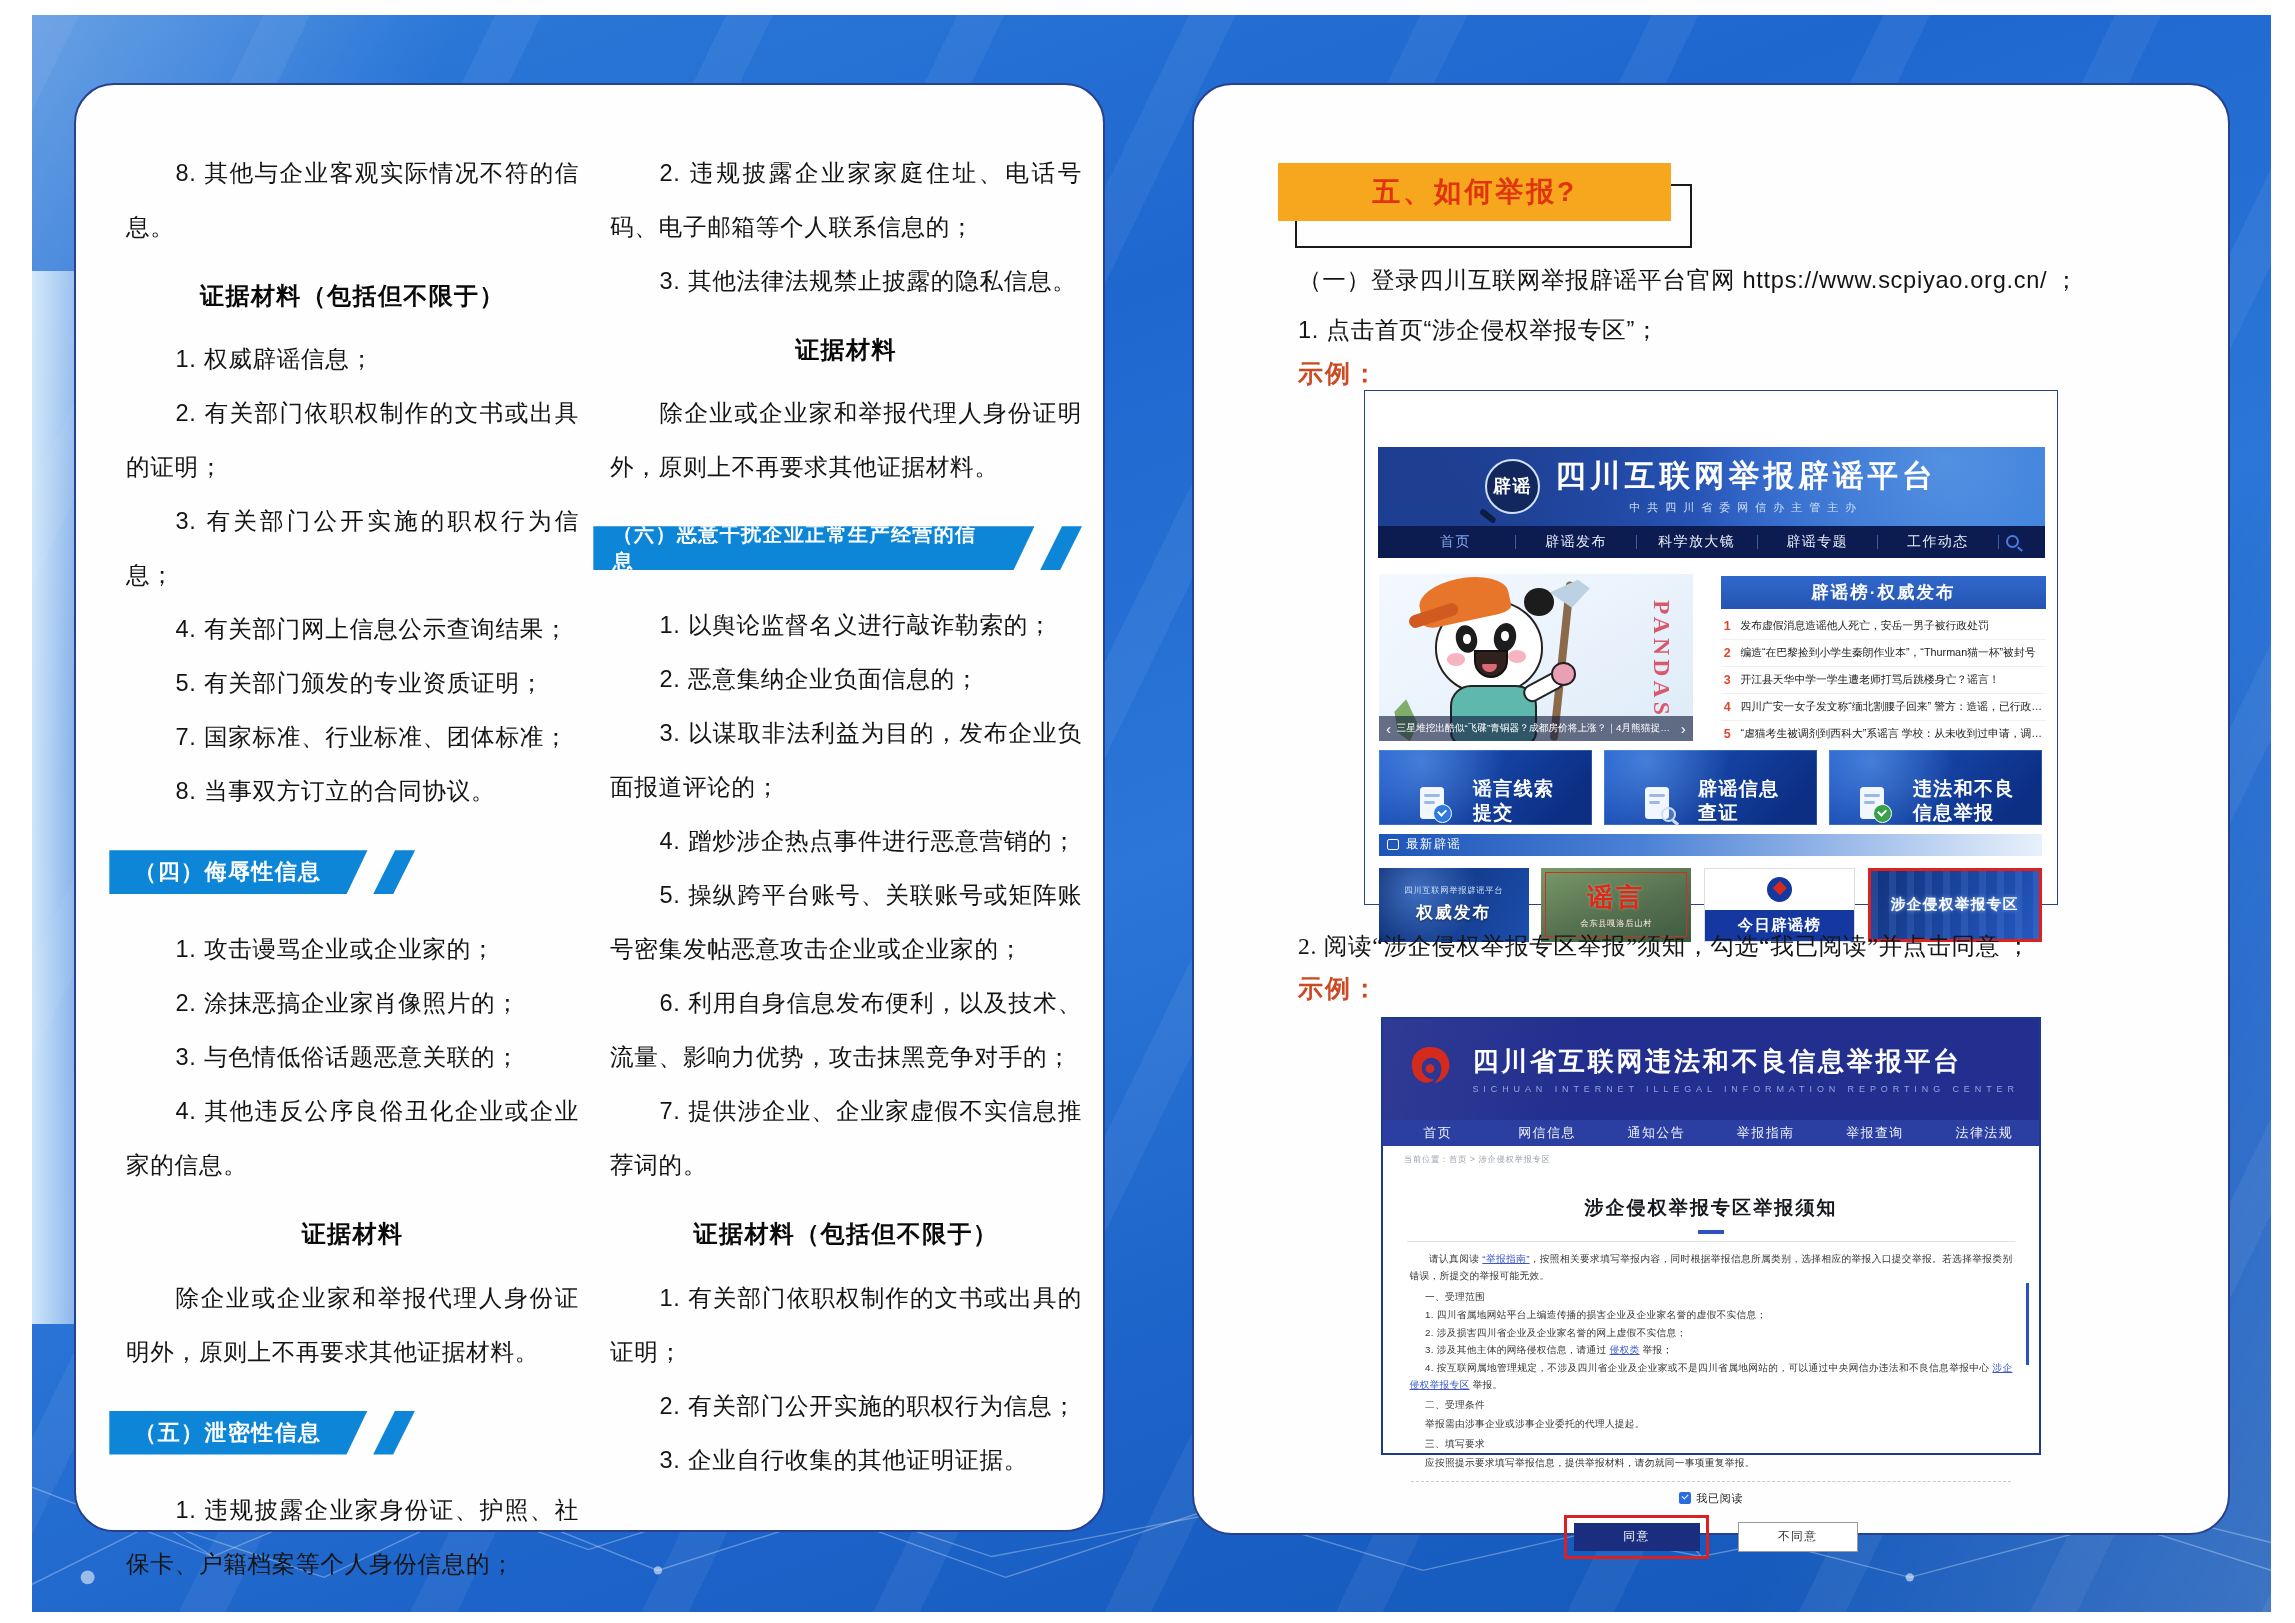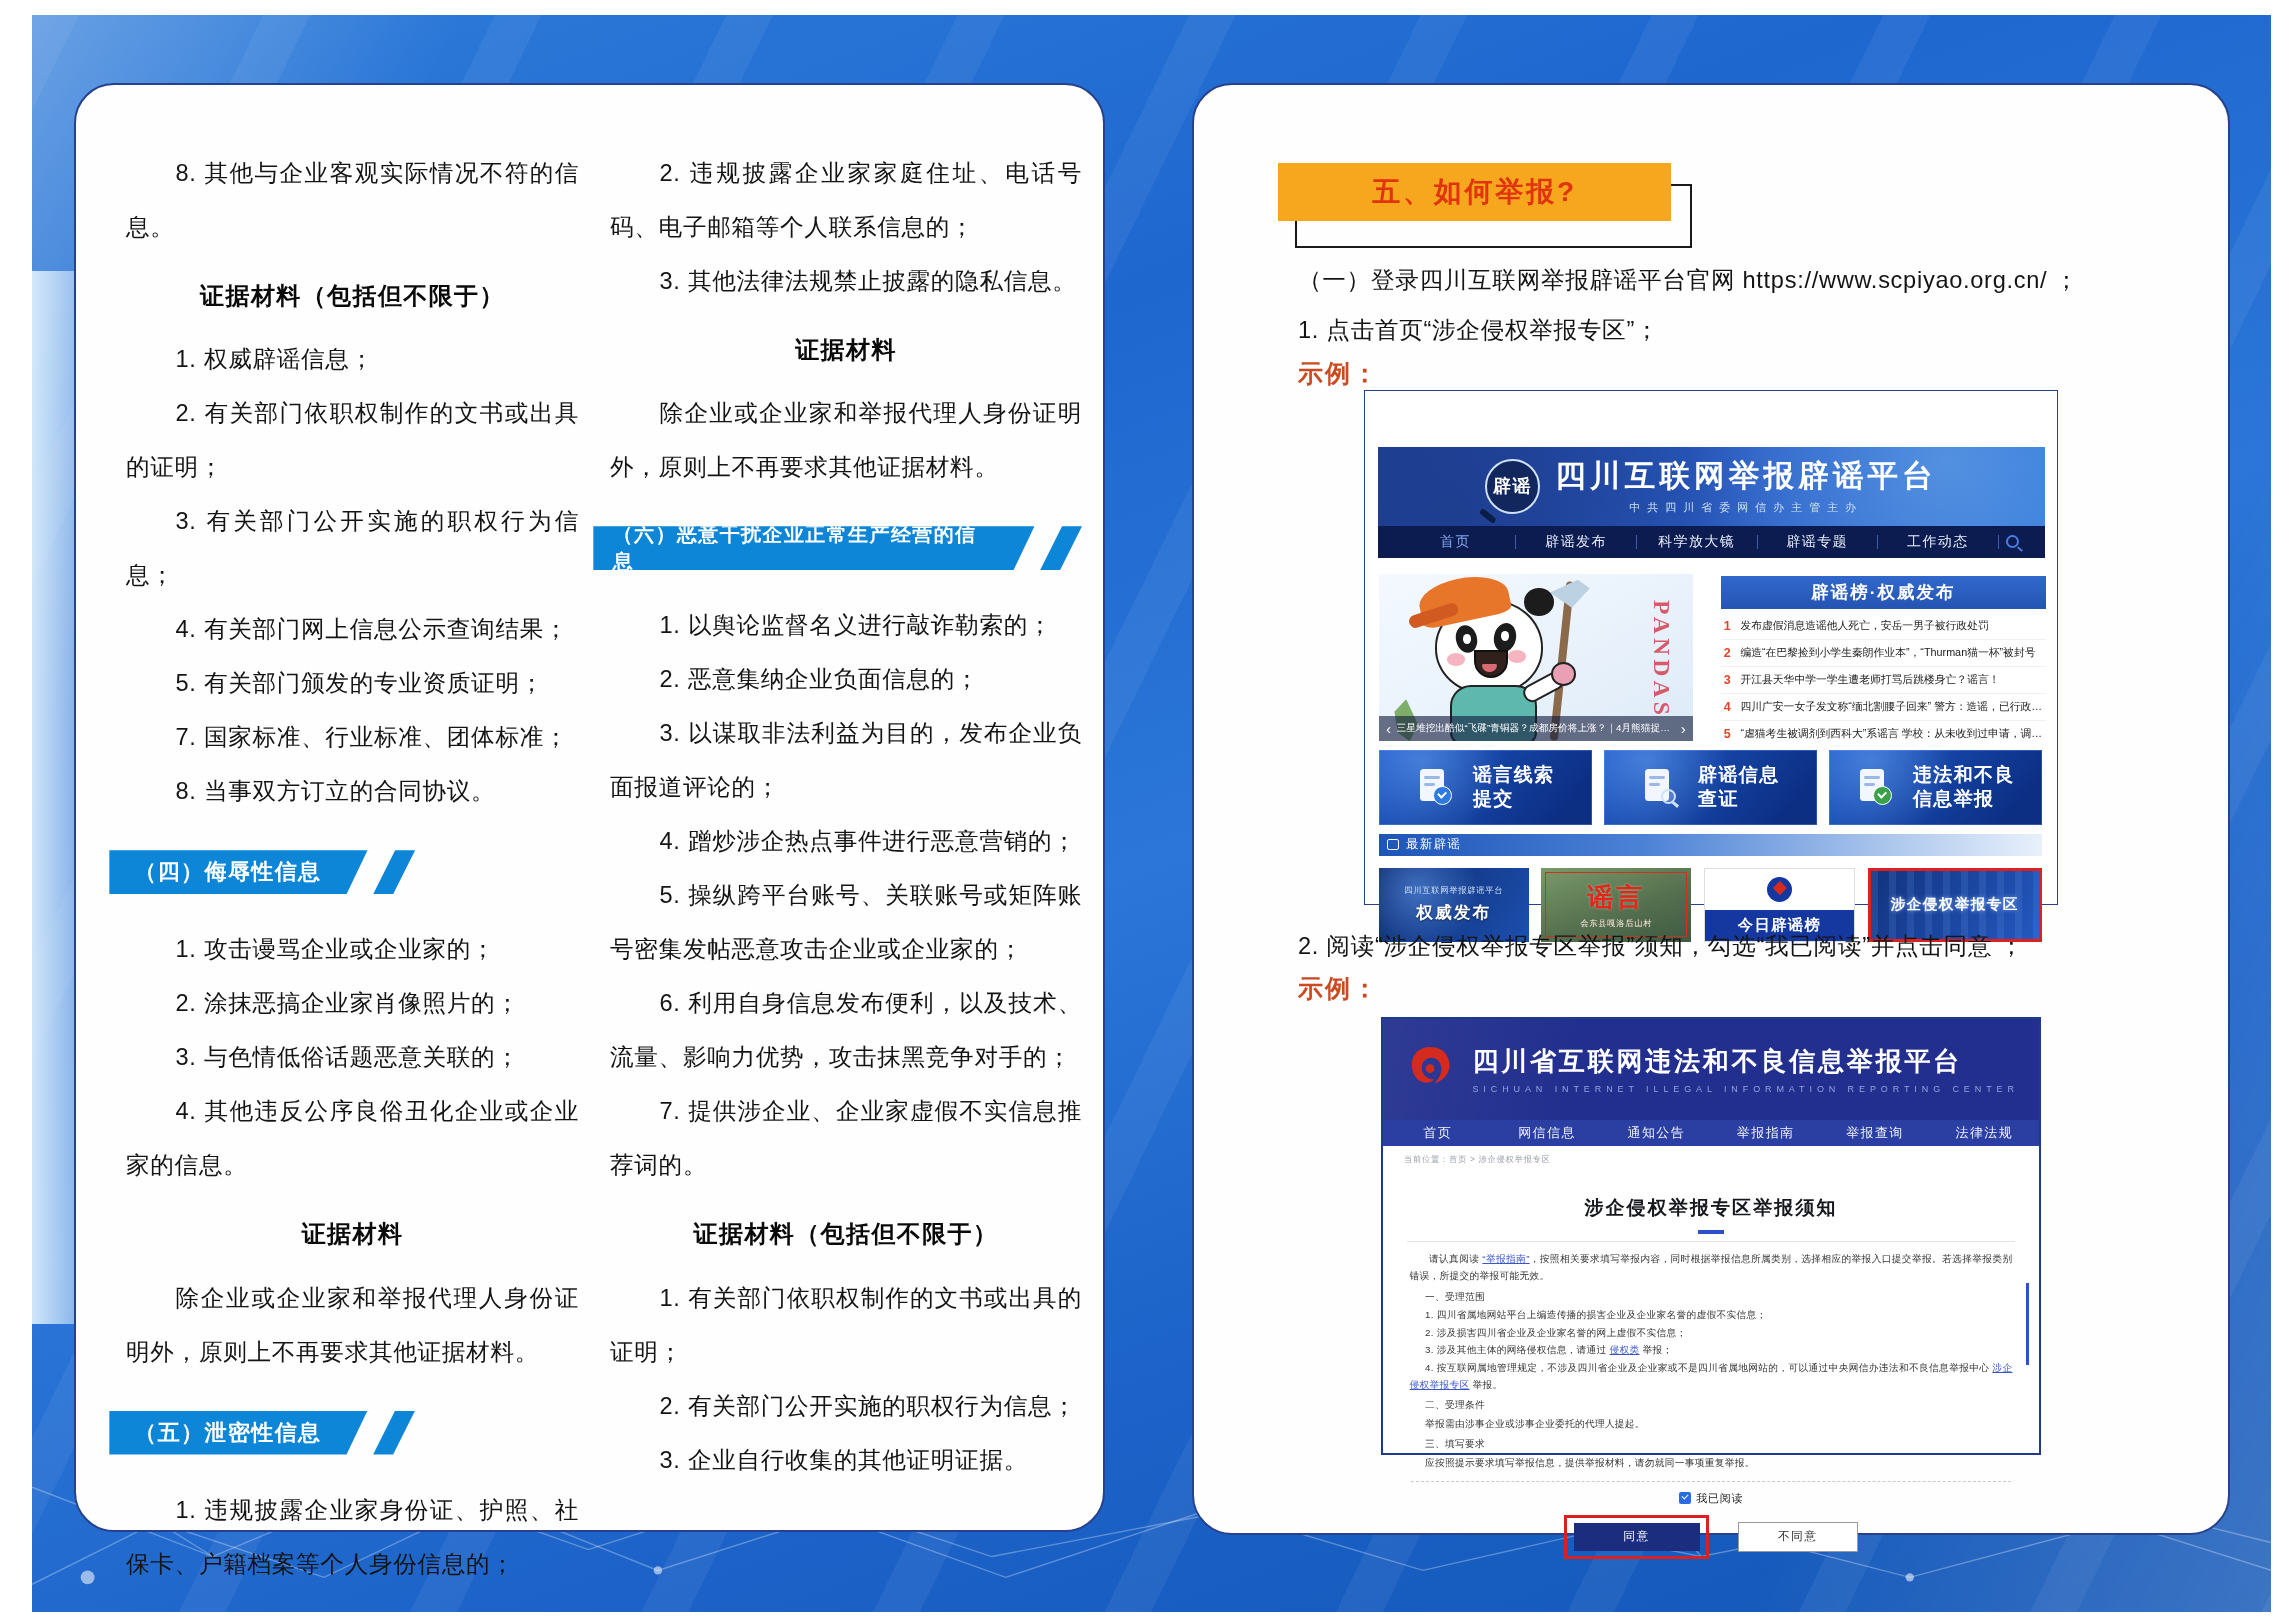--- a/index.html
+++ b/index.html
@@ -171,21 +171,21 @@
     border-bottom:0.7px solid #f0f0f0;
   }
   .board-list li:last-child{border-bottom:none;}
   .board-list .num{color:#e0452a;font-weight:bold;font-size:12.5px;width:12.5px;flex:0 0 auto;text-align:center;}
   .board-list .txt{
     font-size:10.8px;color:#1a1a1a;white-space:nowrap;overflow:hidden;text-overflow:ellipsis;
   }
   
   .quick-row{position:absolute;left:0;right:1.4px;top:192px;display:flex;gap:12.5px;height:75px;}
   .q-tile{
-    flex:1;display:flex;align-items:center;justify-content:center;gap:21px;cursor:pointer;
+    flex:1;display:flex;align-items:flex-end;justify-content:center;gap:21px;cursor:pointer;
     background:
       radial-gradient(circle at 20% 15%, rgba(120,180,255,.45), rgba(120,180,255,0) 45%),
       linear-gradient(130deg,#1f5ac8 0%,#0c2f84 85%);
     box-shadow:inset 0 0 0 0.7px rgba(140,190,255,.35);
   }
   .q-ic{width:36px;height:39px;position:relative;flex:0 0 auto;}
   .q-doc{position:absolute;left:4.2px;top:1.4px;width:23.6px;height:32px;background:#f2f6ff;border-radius:3.5px;}
   .q-doc::before,.q-doc::after{
     content:"";position:absolute;left:4.2px;height:2.8px;background:#9db8e8;border-radius:1.4px;
   }
@@ -534,21 +534,21 @@
               <span>今日辟谣榜</span>
             </div>
         </div>
         <div class="thumb t4">
           <span>涉企侵权举报专区</span>
         </div>
       </div>
     </div>
   </div>
 
-  <div class="rline" style="top:845px;">2. 阅读“涉企侵权举报专区举报”须知，勾选“我已阅读”并点击同意 ；</div>
+  <div class="rline" style="top:845px;font-family:Liberation Serif, serif;">2. 阅读“涉企侵权举报专区举报”须知，勾选“我已阅读”并点击同意 ；</div>
   <div class="example" style="top:887px;">示例：</div>
 
   <div class="shot2">
     <div class="s2-header">
       <svg class="s2-logo" viewBox="0 0 40 40">
         <path d="M20 3 C10 3 5 11 7 20 C9 29 18 32 23 27 C18 27 13 23 14 17 C15 11 22 9 26 13 C30 17 29 25 23 30 C31 28 36 21 34 13 C32 6 27 3 20 3 Z" fill="#d42b1e"></path>
         <circle cx="20" cy="19" r="3.2" fill="#d42b1e"></circle>
       </svg>
       <div class="s2-titles">
         <div class="s2-title">四川省互联网违法和不良信息举报平台</div>

